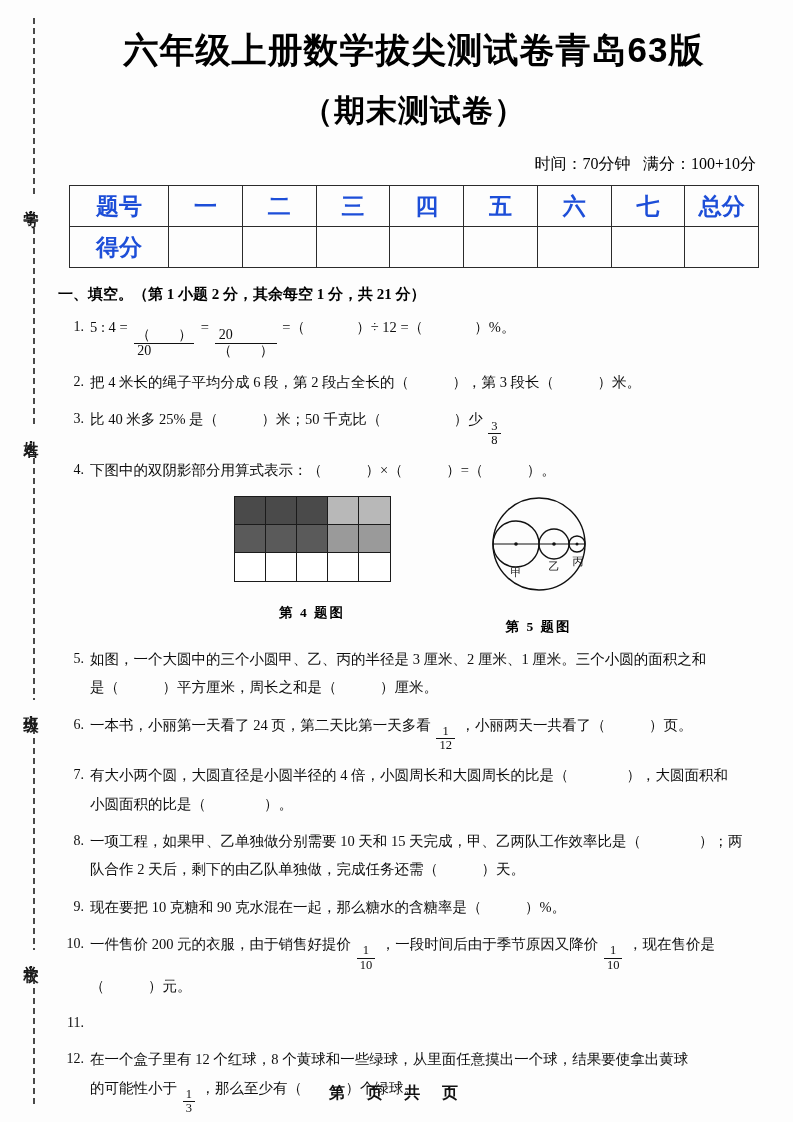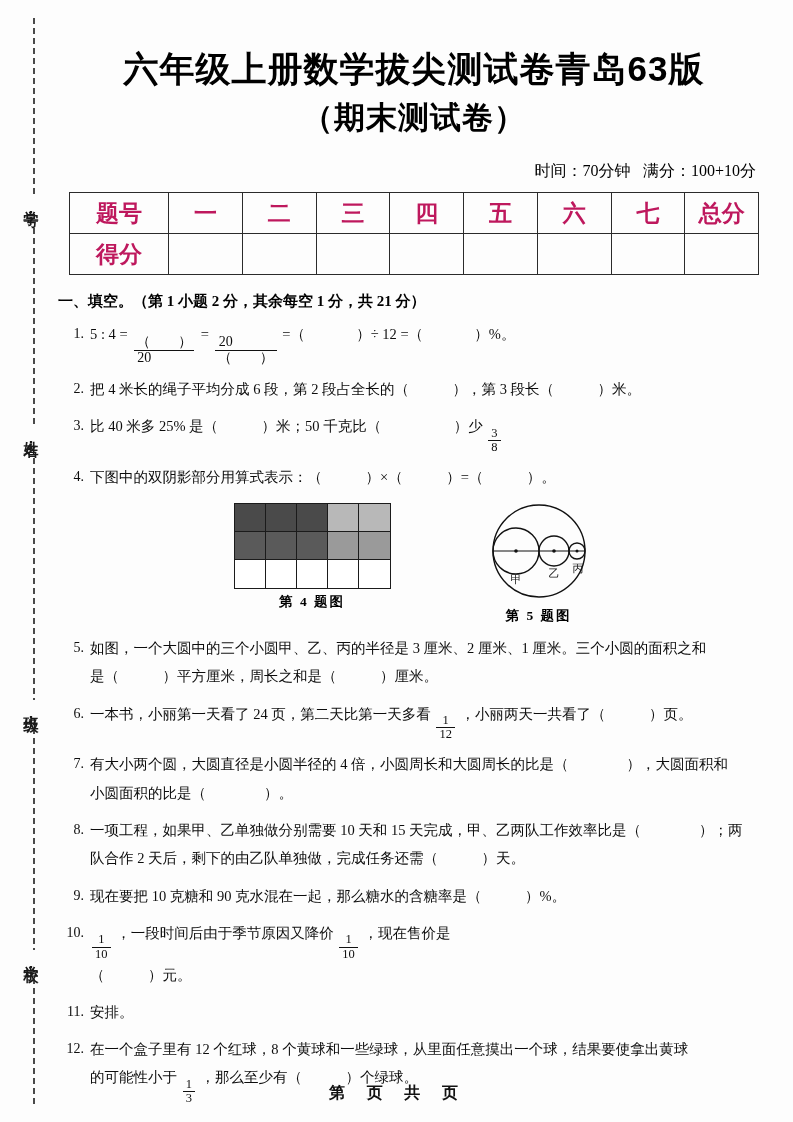--- a/index.html
+++ b/index.html
@@ -42,31 +42,31 @@
     position:absolute;left:58px;top:0;width:712px;height:1122px;
   }
 
   
   .title-main{
     text-align:center;
     font-family:"Liberation Sans","DejaVu Sans",sans-serif;
     font-weight:bold;
     font-size:35px;
     letter-spacing:1px;
-    margin-top:48px;
+    margin-top:29px;
     line-height:1.18;
     color:#000;
   }
   .title-sub{
     text-align:center;
     font-family:"Liberation Sans","DejaVu Sans",sans-serif;
     font-weight:bold;
     font-size:31px;
     letter-spacing:1px;
-    margin-top:8px;
+    margin-top:20px;
     color:#000;
   }
 
   
   .meta-line{
     text-align:right;
     padding-right:14px;
     margin-top:22px;
     font-family:"Liberation Sans","DejaVu Sans",sans-serif;
     font-size:16px;
@@ -82,21 +82,21 @@
     table-layout:fixed;
   }
   .score-table td{
     border:1.5px solid #2b2b2b;
     height:38px;
     text-align:center;
     vertical-align:middle;
     font-family:"Liberation Serif","DejaVu Serif",serif;
     font-size:23px;
     font-weight:bold;
-    color:#be185d;
+    color:#1d4ed8;
   }
   .score-table td.head{width:96px;}
 
   
   .section-head{
     margin-top:17px;
     font-size:15px;
     font-weight:bold;
     letter-spacing:0px;
     color:#000;
@@ -141,21 +141,21 @@
   
   .figures{
     display:flex;
     justify-content:center;
     gap:92px;
     margin-top:12px;
     align-items:flex-start;
   }
   .fig{display:flex;flex-direction:column;align-items:center;}
   .fig-cap{
-    margin-top:4px;
+    margin-top:22px;
     font-size:13.5px;
     font-weight:bold;
     letter-spacing:2px;
     color:#000;
   }
 
   
   .gridfig{
     display:grid;
     grid-template-columns:repeat(5,31px);
@@ -359,38 +359,38 @@
       </div>
 
       <div class="q">
         <div class="q-num">9.</div>
         <div class="q-body">现在要把 10 克糖和 90 克水混在一起，那么糖水的含糖率是（　　　）%。</div>
       </div>
 
       <div class="q">
         <div class="q-num">10.</div>
         <div class="q-body">
+          <span>一件售价 200 元的衣服，由于销售好提价</span>
           <span class="frac">
             <span class="num">1</span>
             <span class="den">10</span>
           </span>
           <span>，一段时间后由于季节原因又降价</span>
           <span class="frac">
             <span class="num">1</span>
             <span class="den">10</span>
           </span>
           <span>，现在售价是</span>
           <span class="line2">（　　　）元。</span>
         </div>
       </div>
 
       <div class="q">
         <div class="q-num">11.</div>
         <div class="q-body">
-          <span class="line2">安排。</span>
         </div>
       </div>
 
       <div class="q">
         <div class="q-num">12.</div>
         <div class="q-body">
           <span class="line2">在一个盒子里有 12 个红球，8 个黄球和一些绿球，从里面任意摸出一个球，结果要使拿出黄球</span>
           <span class="line2">
             <span>的可能性小于</span>
             <span class="frac">

